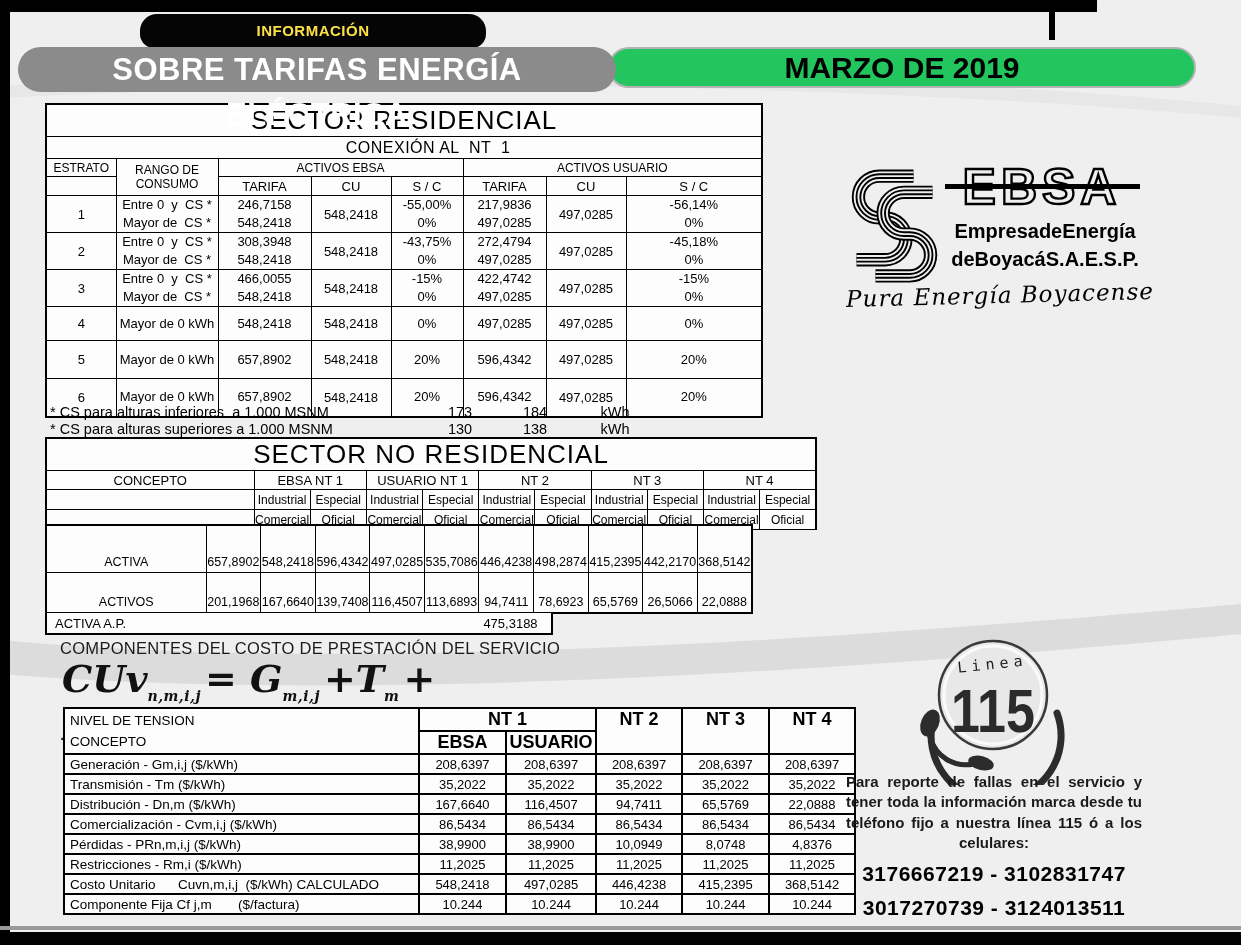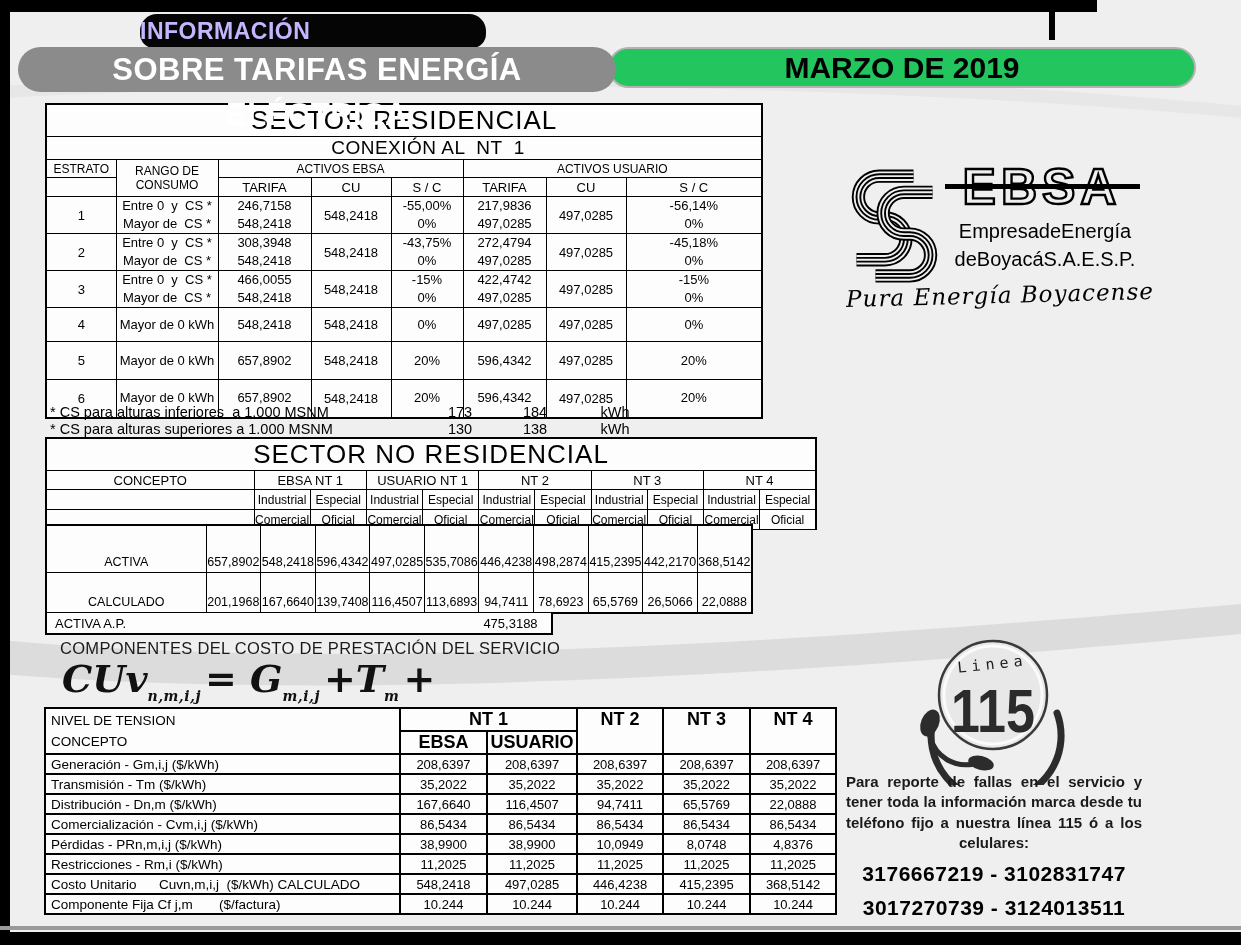--- a/index.html
+++ b/index.html
@@ -9,36 +9,36 @@
   
   .frame{position:absolute;background:#000;}
   #frame-top{left:0;top:0;width:1097px;height:12px;}
   #frame-left{left:0;top:0;width:10px;height:945px;}
   #frame-bottom{left:0;top:932px;width:1241px;height:13px;}
   #frame-line{position:absolute;left:0;top:926px;width:1241px;height:4px;background:#9a9a9a;}
   #frame-tick{position:absolute;left:1049px;top:12px;width:6px;height:28px;background:#000;}
   #swoosh{position:absolute;left:0;top:0;z-index:0;}
   
   #badge{position:absolute;left:140px;top:14px;width:346px;height:34px;background:#050505;
-         border-radius:17px 17px 14px 14px;color:#c4b5fd;font-weight:bold;font-size:23px;
-         line-height:34px;letter-spacing:.5px;z-index:2;}
+         border-radius:17px 17px 14px 14px;color:#fde047;font-weight:bold;font-size:15px;
+         text-align:center;line-height:34px;letter-spacing:.5px;z-index:2;}
   #datebar{position:absolute;left:608px;top:47px;width:588px;height:41px;background:#22c55e;
            border:2px solid #b3b3b3;border-radius:22px;box-sizing:border-box;
            font-weight:bold;font-size:30px;text-align:center;line-height:37px;z-index:1;}
   #graybar{position:absolute;left:18px;top:47px;width:598px;height:45px;background:#8b8b8b;
            border-radius:23px;color:#fff;font-weight:bold;font-size:31px;text-align:center;
            line-height:45px;letter-spacing:.5px;z-index:2;}
   
   table{border-collapse:collapse;table-layout:fixed;background:#fdfdfd;position:absolute;z-index:1;}
   td{border:1px solid #000;text-align:center;padding:0;font-size:13px;overflow:hidden;}
   .ttl{font-size:26px;letter-spacing:1px;height:31px;}
   .pre,.ln{white-space:pre;}
   
   #res{left:45px;top:103px;width:716px;border:2px solid #000;}
-  #res .sub{font-size:19px;height:21px;letter-spacing:.5px;padding-left:48px;}
+  #res .sub{font-size:16px;height:21px;letter-spacing:.5px;padding-left:48px;}
   #res .h1{font-size:12px;height:17px;}
   #res .h2{font-size:13px;height:18px;}
   #res tr.dual{height:37px;}
   #res tr.single{height:34px;}
   #res tr.r5,#res tr.r6{height:38px;}
   #res .ln{line-height:18px;font-size:13px;}
   
   #footnotes{position:absolute;left:45px;top:404px;width:650px;font-size:14.5px;z-index:1;}
   .fnline{position:relative;height:17px;}
   .fntext{position:absolute;left:5px;white-space:pre;}
@@ -57,31 +57,31 @@
   #nores-ap td{height:20px;font-size:13px;}
   #nores-ap .lbl{text-align:left;padding-left:8px;border-right:none;}
   #nores-ap .val{border-left:none;}
   
   #comp-heading{position:absolute;left:60px;top:639px;font-size:16.5px;letter-spacing:.3px;z-index:1;color:#1b1b1b;}
   #formula{position:absolute;left:62px;top:656px;width:600px;z-index:1;
            font-family:"DejaVu Serif",serif;font-style:italic;font-weight:600;color:#111;}
   #formula .fb{font-size:38px;}
   #formula .fsub{font-size:14px;vertical-align:-9px;letter-spacing:.5px;margin-right:4px;}
   
-  #tension{left:44px;top:707px;width:791px;border:2px solid #0ea5e9;padding-left:26px;}
+  #tension{left:63px;top:707px;width:791px;border:2px solid #0ea5e9;padding-left:26px;}
   #tension td{border:2px solid #000;font-size:13px;height:18px;}
   #tension .lbl{text-align:left;padding-left:5px;font-size:13.5px;}
   #tension .hl{font-size:18px;font-weight:bold;}
   #tension .corner{text-align:left;padding-left:5px;font-size:13.5px;}
   #tension .corner div{line-height:21px;}
   
   #brand{position:absolute;left:845px;top:160px;width:310px;z-index:1;}
   #ebsa-glyph{position:absolute;left:2px;top:6px;}
   #ebsa-word{position:absolute;left:100px;top:2px;}
-  .brandline{position:absolute;left:100px;width:200px;text-align:center;font-weight:normal;font-size:20px;letter-spacing:0;}
+  .brandline{position:absolute;left:100px;width:200px;text-align:center;font-weight:bold;font-size:20px;letter-spacing:0;}
   #brand-l1{top:60px;}
   #brand-l2{top:88px;}
   #slogan{position:absolute;left:0;top:122px;width:310px;text-align:center;
           font-family:"DejaVu Serif",serif;font-style:italic;font-size:23px;font-weight:500;
           transform:rotate(-1.5deg);letter-spacing:1px;}
   
   #linea{position:absolute;left:908px;top:625px;width:175px;height:160px;z-index:1;}
   
   #contact{position:absolute;left:846px;top:772px;width:296px;z-index:1;}
   #contact p{margin:0;font-size:15px;font-weight:bold;line-height:1.35;
@@ -375,21 +375,21 @@
           <td>596,4342</td>
           <td>497,0285</td>
           <td>535,7086</td>
           <td>446,4238</td>
           <td>498,2874</td>
           <td>415,2395</td>
           <td>442,2170</td>
           <td>368,5142</td>
         </tr>
         <tr class="t2">
-          <td>CALCULADO</td>
+          <td>ACTIVOS</td>
           <td>201,1968</td>
           <td>167,6640</td>
           <td>139,7408</td>
           <td>116,4507</td>
           <td>113,6893</td>
           <td>94,7411</td>
           <td>78,6923</td>
           <td>65,5769</td>
           <td>26,5066</td>
           <td>22,0888</td>

